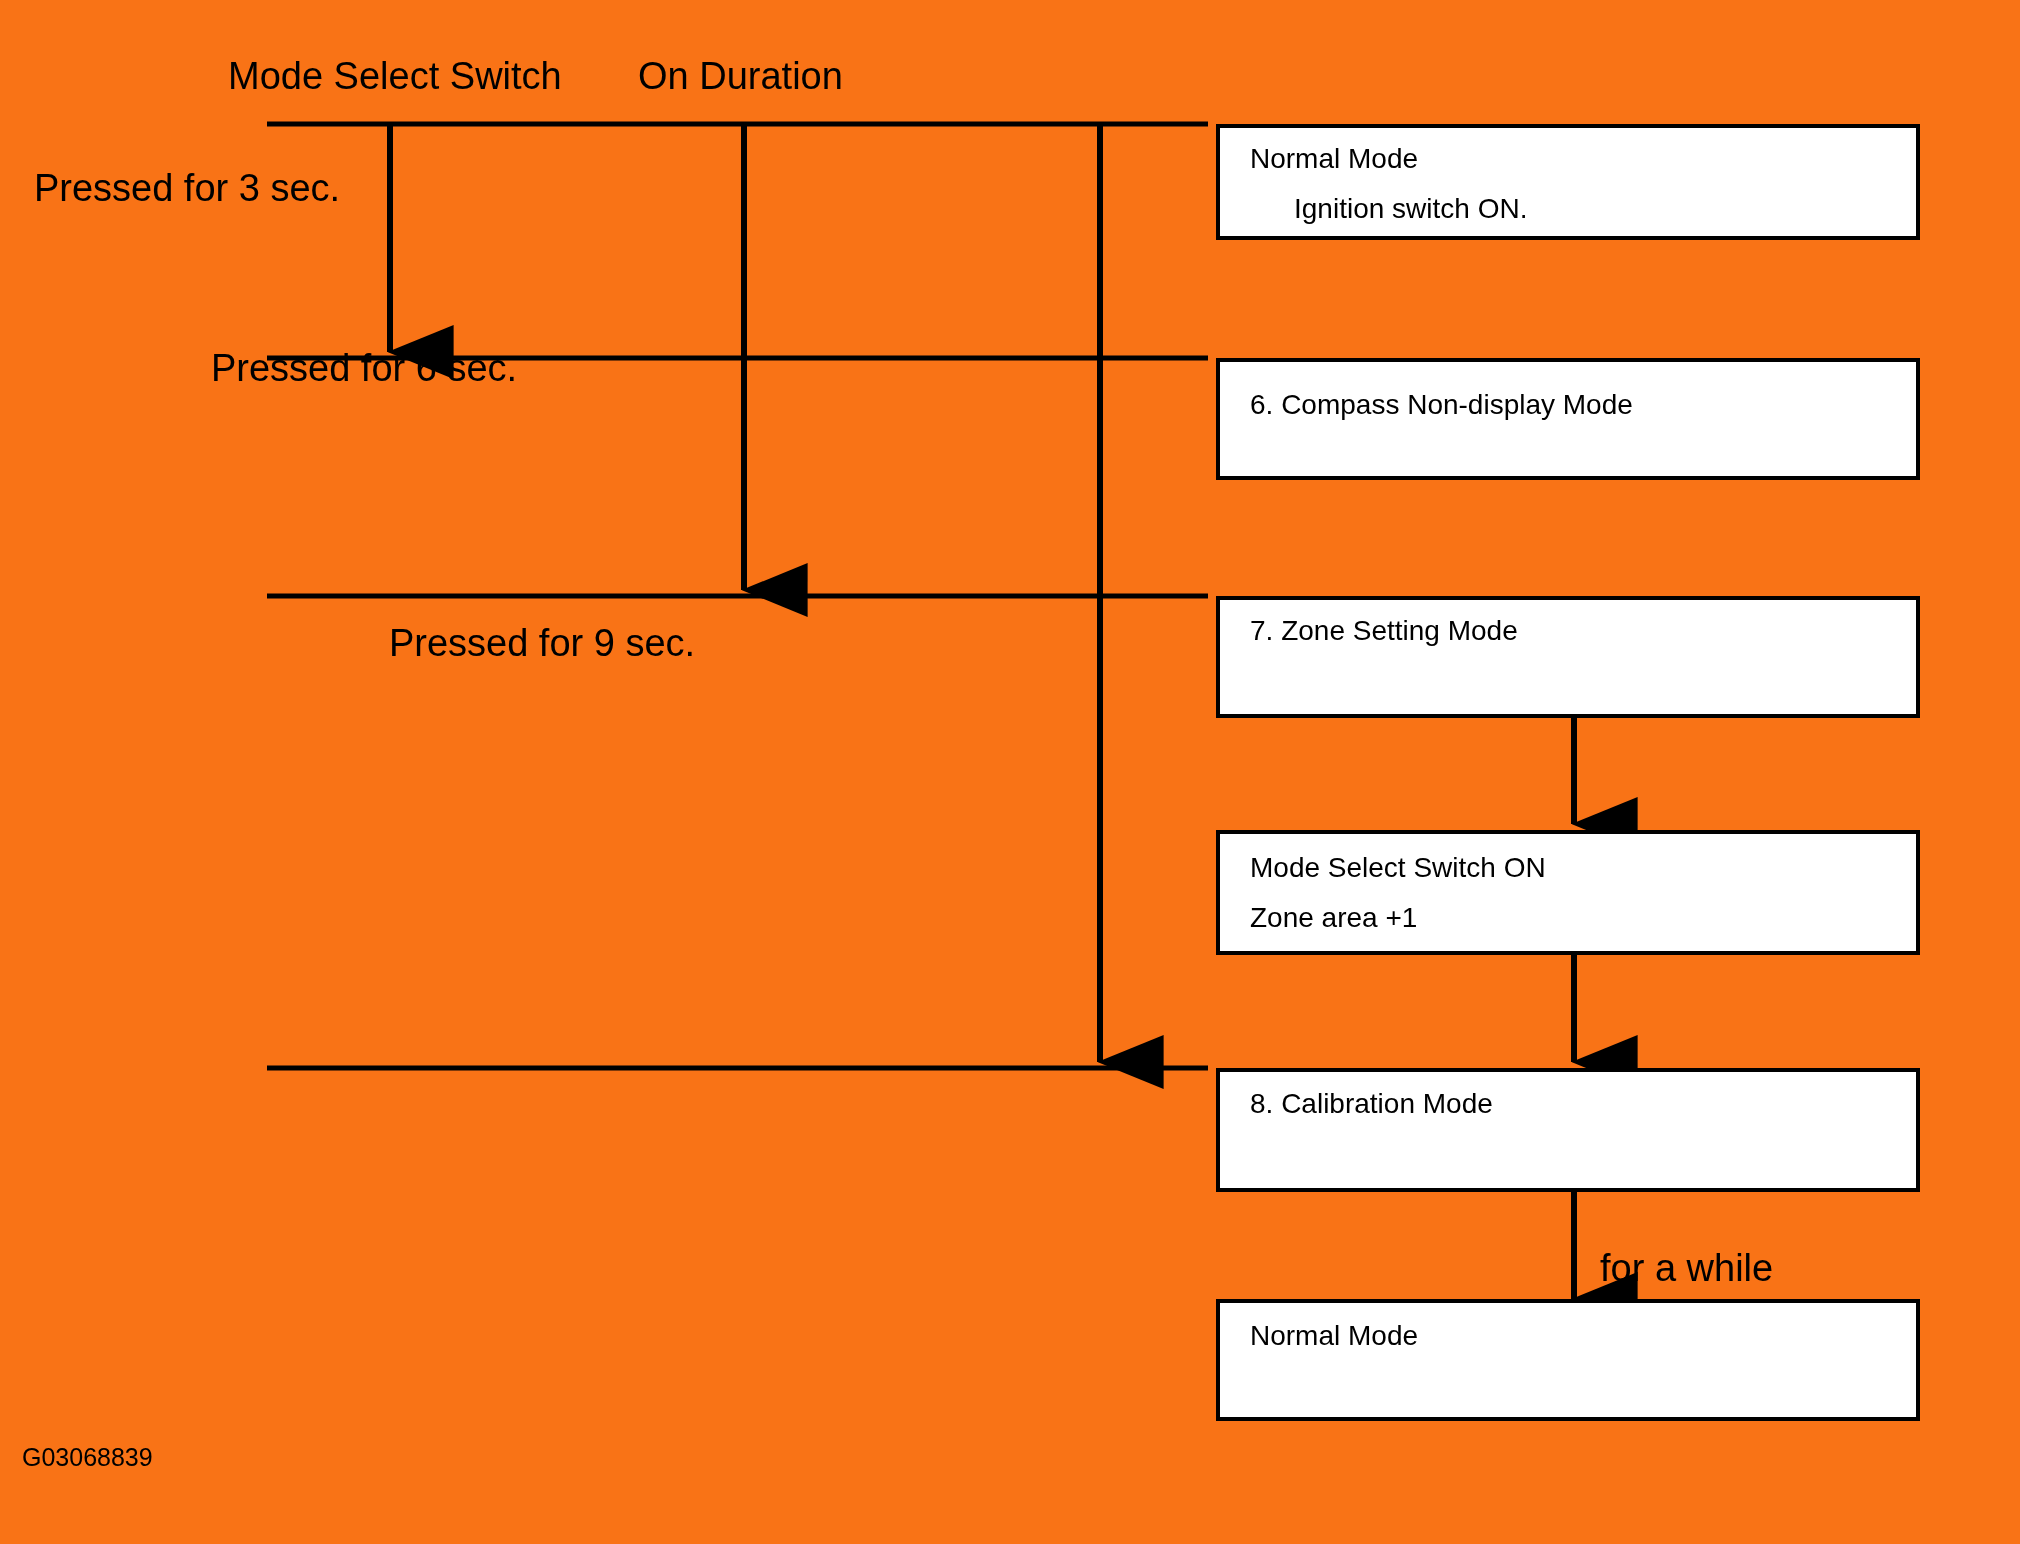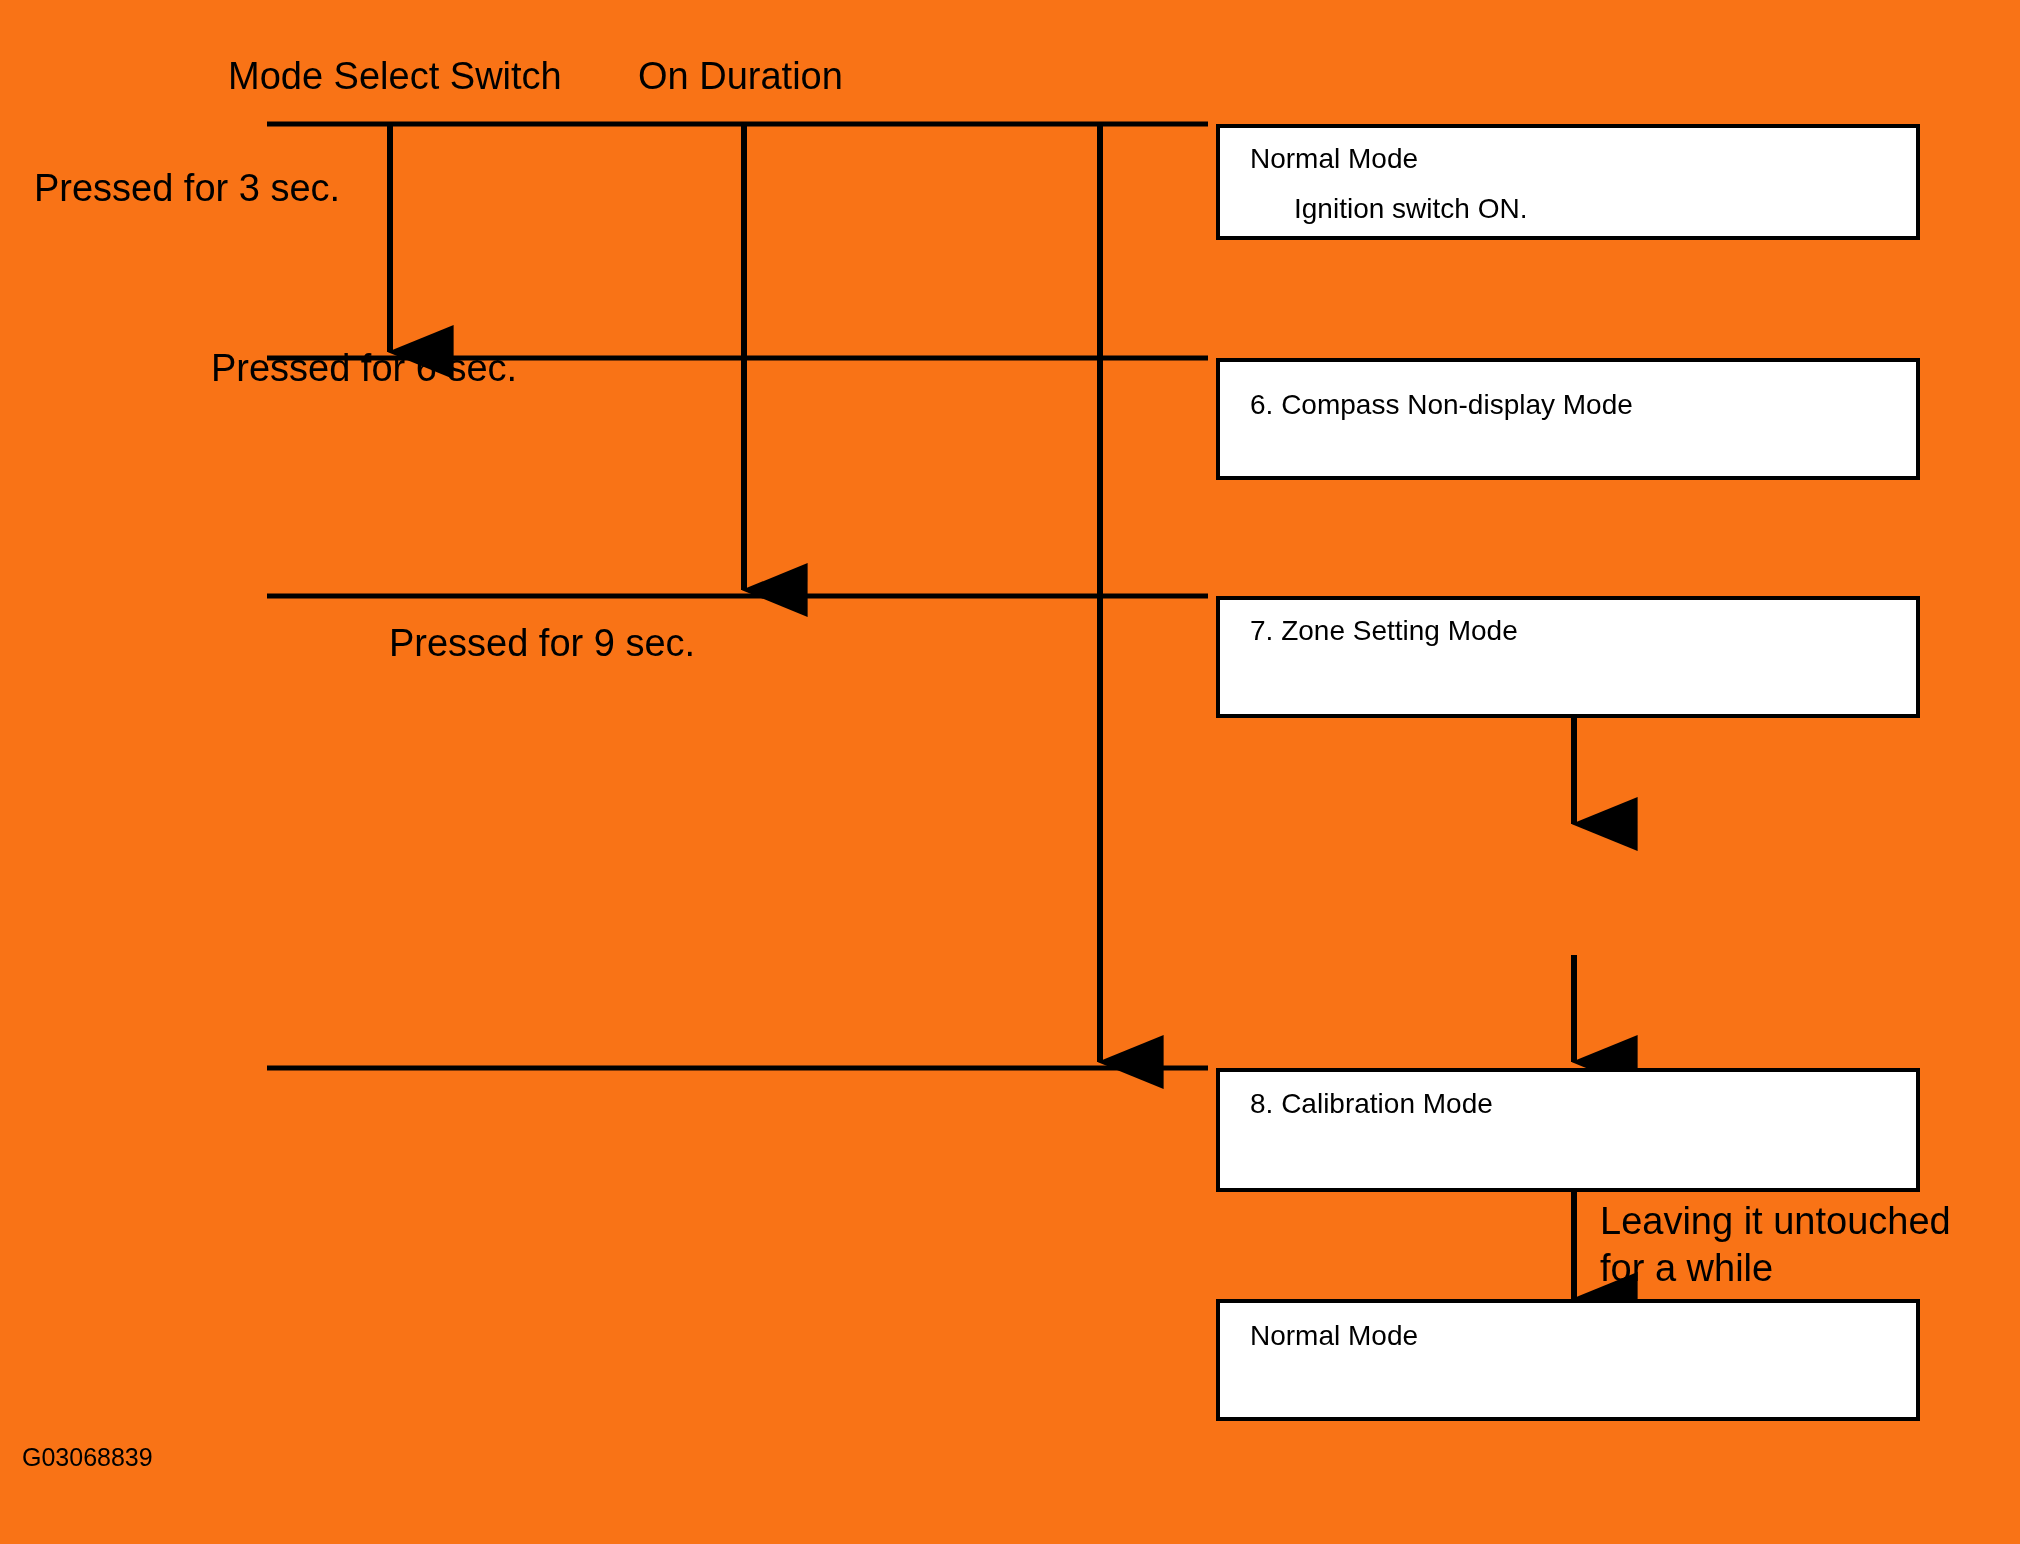--- a/index.html
+++ b/index.html
@@ -113,27 +113,30 @@
   </div>
 
   <div class="mbox" style="left:1216px; top:358px; width:704px; height:122px;">
     <div class="btxt" style="top:6px;margin-top:12px;">6. Compass Non-display Mode</div>
   </div>
 
   <div class="mbox" style="left:1216px; top:596px; width:704px; height:122px;">
     <div class="btxt" style="top:6px;">7. Zone Setting Mode</div>
   </div>
 
+  <div class="mbox" style="left:1216px; top:830px; width:704px; height:125px;">
+    <div class="btxt" style="top:9px;">Mode Select Switch ON</div>
+    <div class="btxt" style="top:59px;">Zone area +1</div>
+  </div>
 
   <div class="mbox" style="left:1216px; top:1068px; width:704px; height:124px;">
     <div class="btxt" style="top:7px;">8. Calibration Mode</div>
   </div>
 
   <div class="mbox" style="left:1216px; top:1299px; width:704px; height:122px;">
     <div class="btxt" style="top:8px;">Normal Mode</div>
   </div>
 
-  <div class="annot" style="left:1600px; top:1198px;">Leaving it untouched</div>
   <div class="annot" style="left:1600px; top:1245px;">for a while</div>
 
   <div class="caption" style="left:22px; top:1443px;">G03068839</div>
 
 </div>
 
 </body></html>

